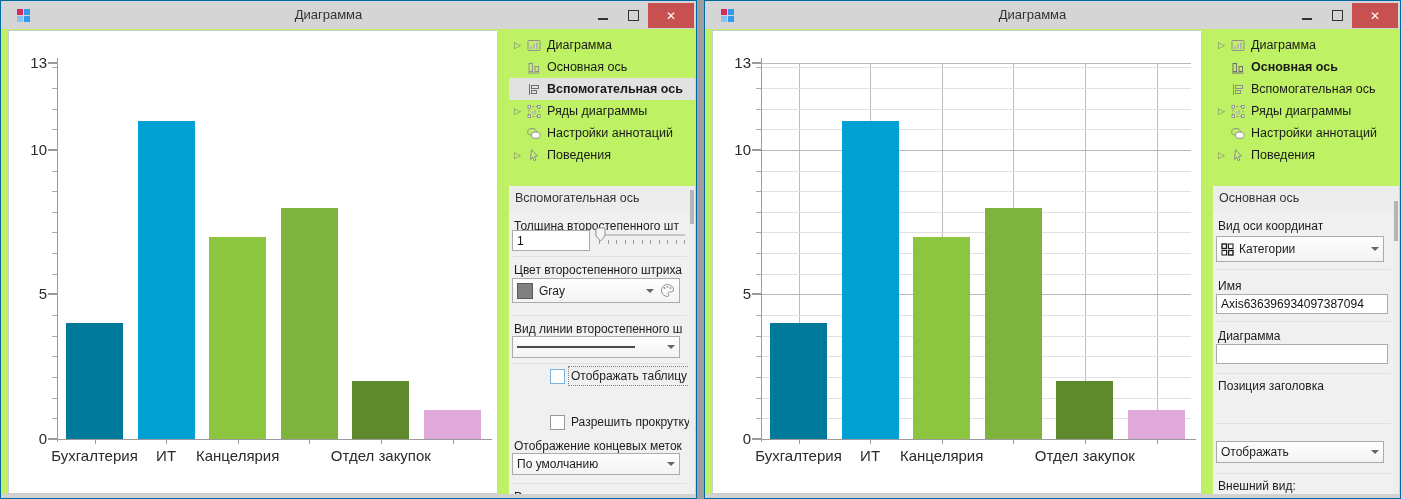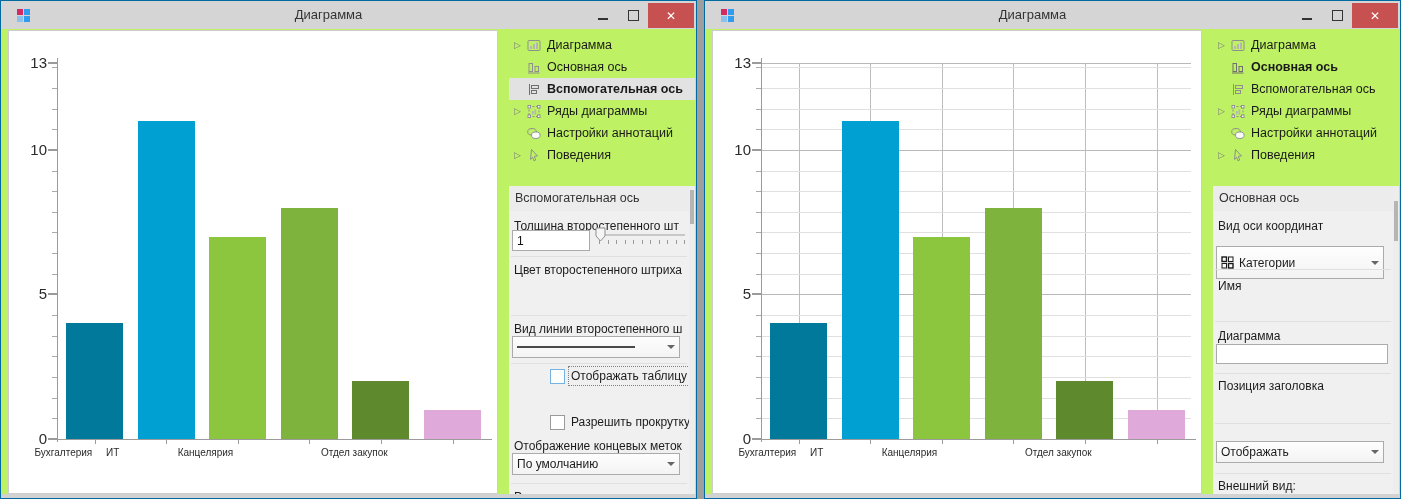--- a/index.html
+++ b/index.html
@@ -29,21 +29,21 @@
   .grid-h{position:absolute;height:1px}
   .grid-h.minor{background:#e0e0e0}
   .grid-h.major{background:#b9b9b9}
   .bar{position:absolute}
   .axis-line-v{position:absolute;width:1px;background:#9b9b9b}
   .axis-line-h{position:absolute;height:1px;background:#9b9b9b}
   .tick-major{position:absolute;width:9px;height:2px;background:#9b9b9b}
   .tick-minor{position:absolute;width:5px;height:1px;background:#ababab}
   .tick-cat{position:absolute;width:1px;height:4px;background:#9b9b9b}
   .y-label{position:absolute;width:36px;text-align:right;font-size:15px;color:#2b2b2b}
-  .cat-label{position:absolute;width:120px;text-align:left;font-size:10px;color:#2b2b2b;white-space:nowrap}
+  .cat-label{position:absolute;width:120px;text-align:center;font-size:15px;color:#2b2b2b;white-space:nowrap}
 
   
   .side{position:absolute;left:508px;top:29px;width:186px;height:464px;}
   .tree{position:absolute;left:0;top:4px;right:0;}
   .tree-row{height:22px;display:flex;align-items:center;padding-left:5px;white-space:nowrap;}
   .tree-row.selected{background:#e2e2e2;}
   .tree-row.bold .tree-label{font-weight:bold;}
   .expander{width:12px;font-size:9px;color:#7a7a7a;font-family:"DejaVu Sans",sans-serif;flex:0 0 12px;}
   .tree-icon{flex:0 0 16px;width:16px;height:15px;margin-right:5px;}
   .tree-icon svg{display:block}
@@ -236,20 +236,31 @@
             <span></span>
             <span></span>
             <span></span>
             <span></span>
             <span></span>
             <span></span>
           </div>
       </div>
       <div class="p-sep" style="top:45px"></div>
       <div class="p-label" style="top:52px">Цвет второстепенного штриха</div>
+      <div class="combo" style="top:67px;height:25px">
+        <span class="swatch"></span>
+        <span>Gray</span>
+        <span class="chev"></span>
+        <svg class="palette" width="15" height="15" viewBox="0 0 15 15">
+            <path d="M7.5,1.5 a6,6 0 1 0 0,12 c1.5,0 1.5-1.8 0.8-2.5 c-0.8-0.8 0-2 1.2-2 h2 a2.5,2.5 0 0 0 2-3 c-0.6-2.6-3-4.5-6-4.5 Z" fill="none" stroke="#8f8f8f"></path>
+            <circle cx="4.6" cy="5" r="0.9" fill="#8f8f8f"></circle>
+            <circle cx="7.5" cy="3.8" r="0.9" fill="#8f8f8f"></circle>
+            <circle cx="10.4" cy="5" r="0.9" fill="#8f8f8f"></circle>
+          </svg>
+      </div>
       <div class="p-sep" style="top:104px"></div>
       <div class="p-label" style="top:111px">Вид линии второстепенного ш</div>
       <div class="combo" style="top:125px;height:22px">
         <span class="line-glyph"></span>
         <span class="chev"></span>
       </div>
       <div class="p-sep" style="top:152px"></div>
       <div class="cb-row" style="top:156px">
         <span class="cb focus-border"></span>
         <span class="cb-label focused">Отображать таблицу</span>
@@ -434,32 +445,33 @@
               <path d="M5,1.5 L11,8 L7.8,8.3 L9.2,12 L7.4,12.7 L6,9.2 L4,11.5 Z" fill="none" stroke="#8f8f8f"></path>
             </svg>
           </span>
         <span class="tree-label">Поведения</span>
       </div>
     </div>
 
     <div class="props-header">Основная ось</div>
     <div class="props-body">
       <div class="p-label" style="top:8px">Вид оси координат</div>
-      <div class="combo" style="top:35px;height:33px">
+      <div class="combo" style="top:25px;height:26px">
         <svg class="grid-ic" width="13" height="13" viewBox="0 0 13 13">
             <rect x="1" y="1" width="4.5" height="4.5" fill="none" stroke="#1a1a1a" stroke-width="1.4"></rect>
             <rect x="7.5" y="1" width="4.5" height="4.5" fill="none" stroke="#1a1a1a"></rect>
             <rect x="1" y="7.5" width="4.5" height="4.5" fill="none" stroke="#1a1a1a"></rect>
             <rect x="7.5" y="7.5" width="4.5" height="4.5" fill="none" stroke="#1a1a1a" stroke-width="1.4"></rect>
           </svg>
         <span>Категории</span>
         <span class="chev"></span>
       </div>
       <div class="p-sep" style="top:58px"></div>
       <div class="p-label" style="top:68px">Имя</div>
+      <input class="text-input" style="top: 83px; width: 172px; height: 20px;" readonly="" value="Axis636396934097387094">
       <div class="p-sep" style="top:110px"></div>
       <div class="p-label" style="top:118px">Диаграмма</div>
       <input class="text-input" style="top: 133px; width: 172px; height: 20px;" readonly="" value="">
       <div class="p-sep" style="top:162px"></div>
       <div class="p-label" style="top:168px">Позиция заголовка</div>
       <div class="p-sep" style="top:212px"></div>
       <div class="p-label" style="top:232px">Режим отображения</div>
       <div class="combo" style="top:230px;height:22px">
         <span>Отображать</span>
         <span class="chev"></span>

